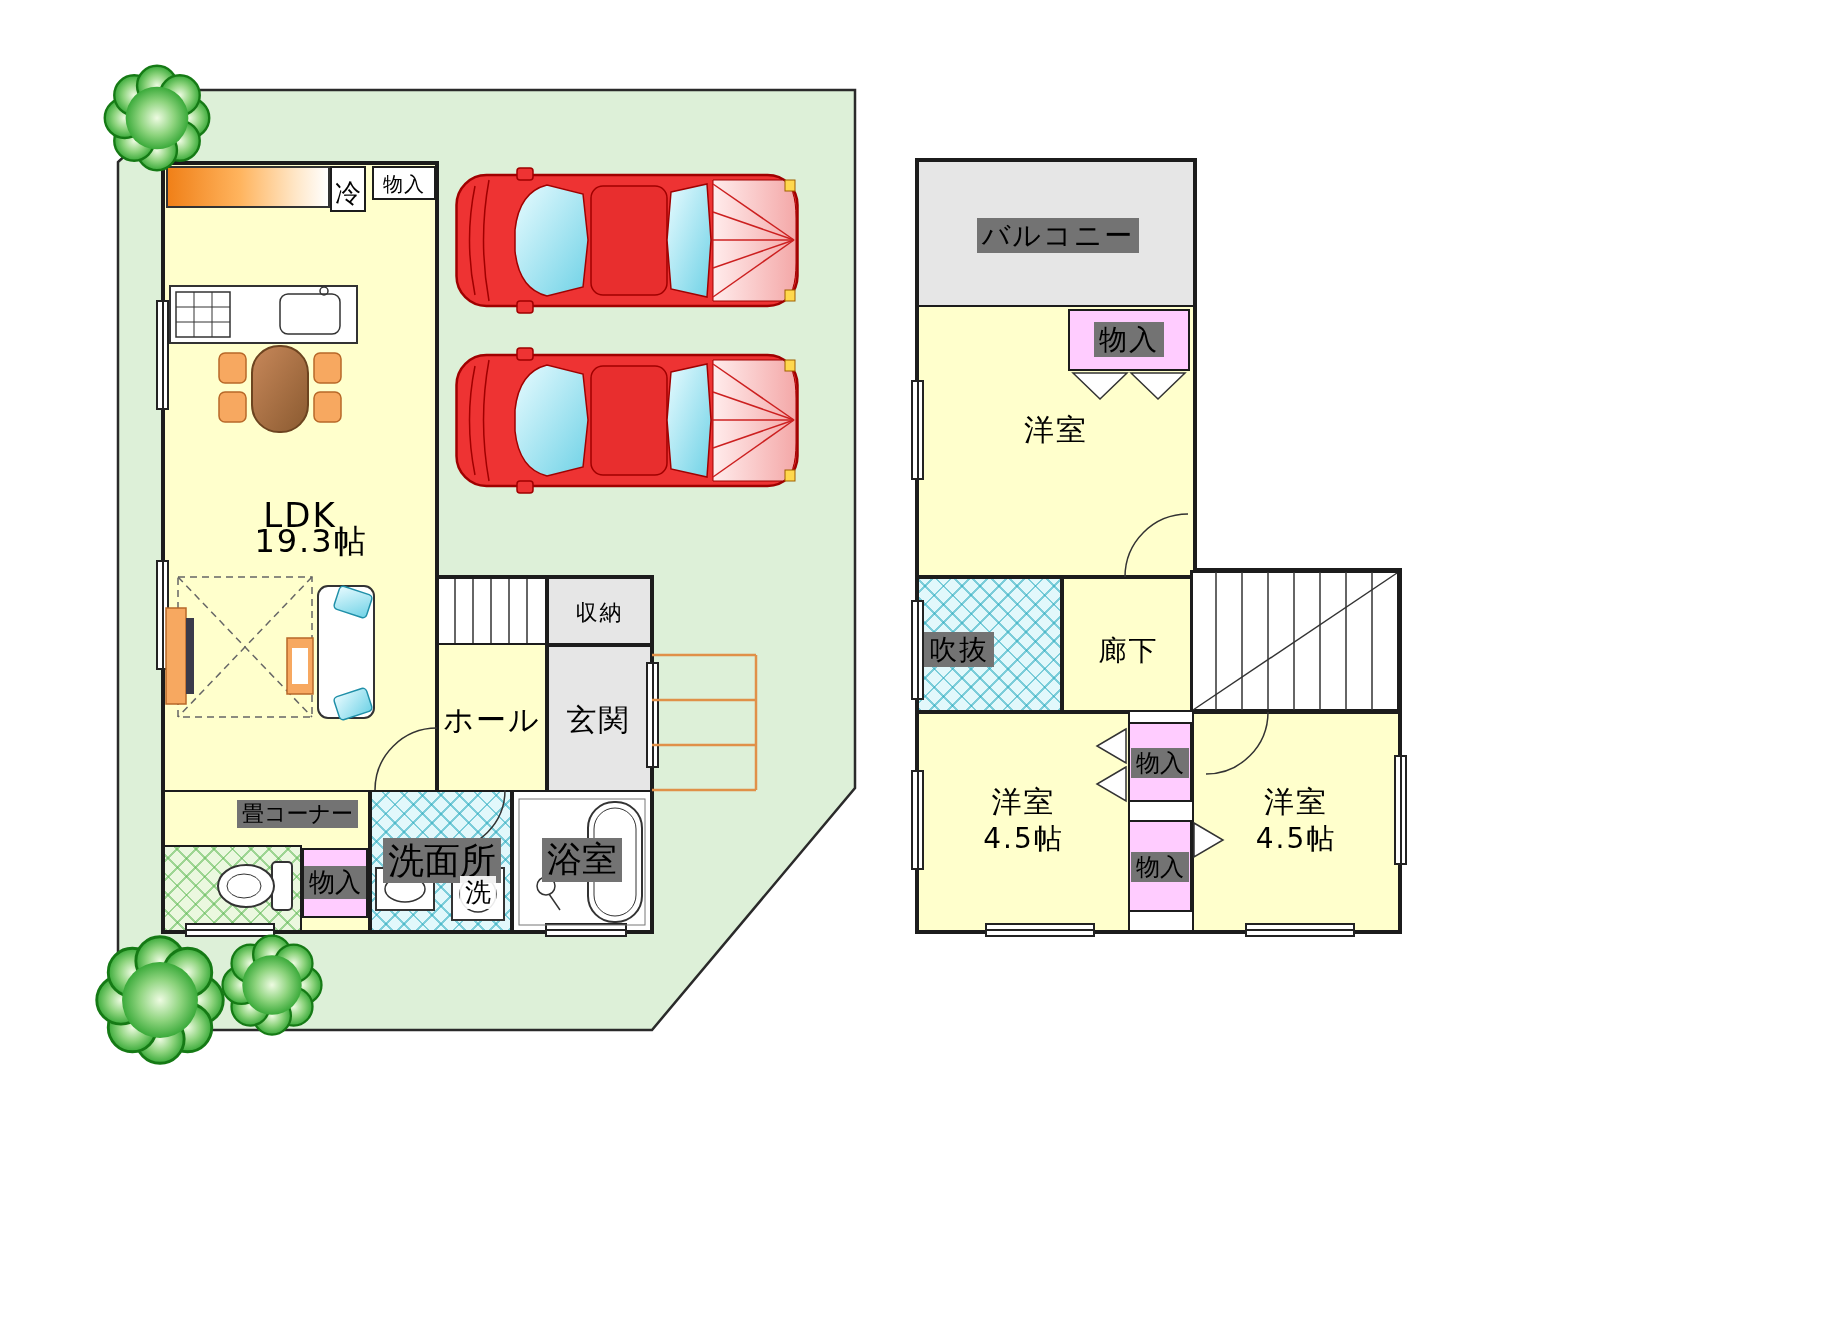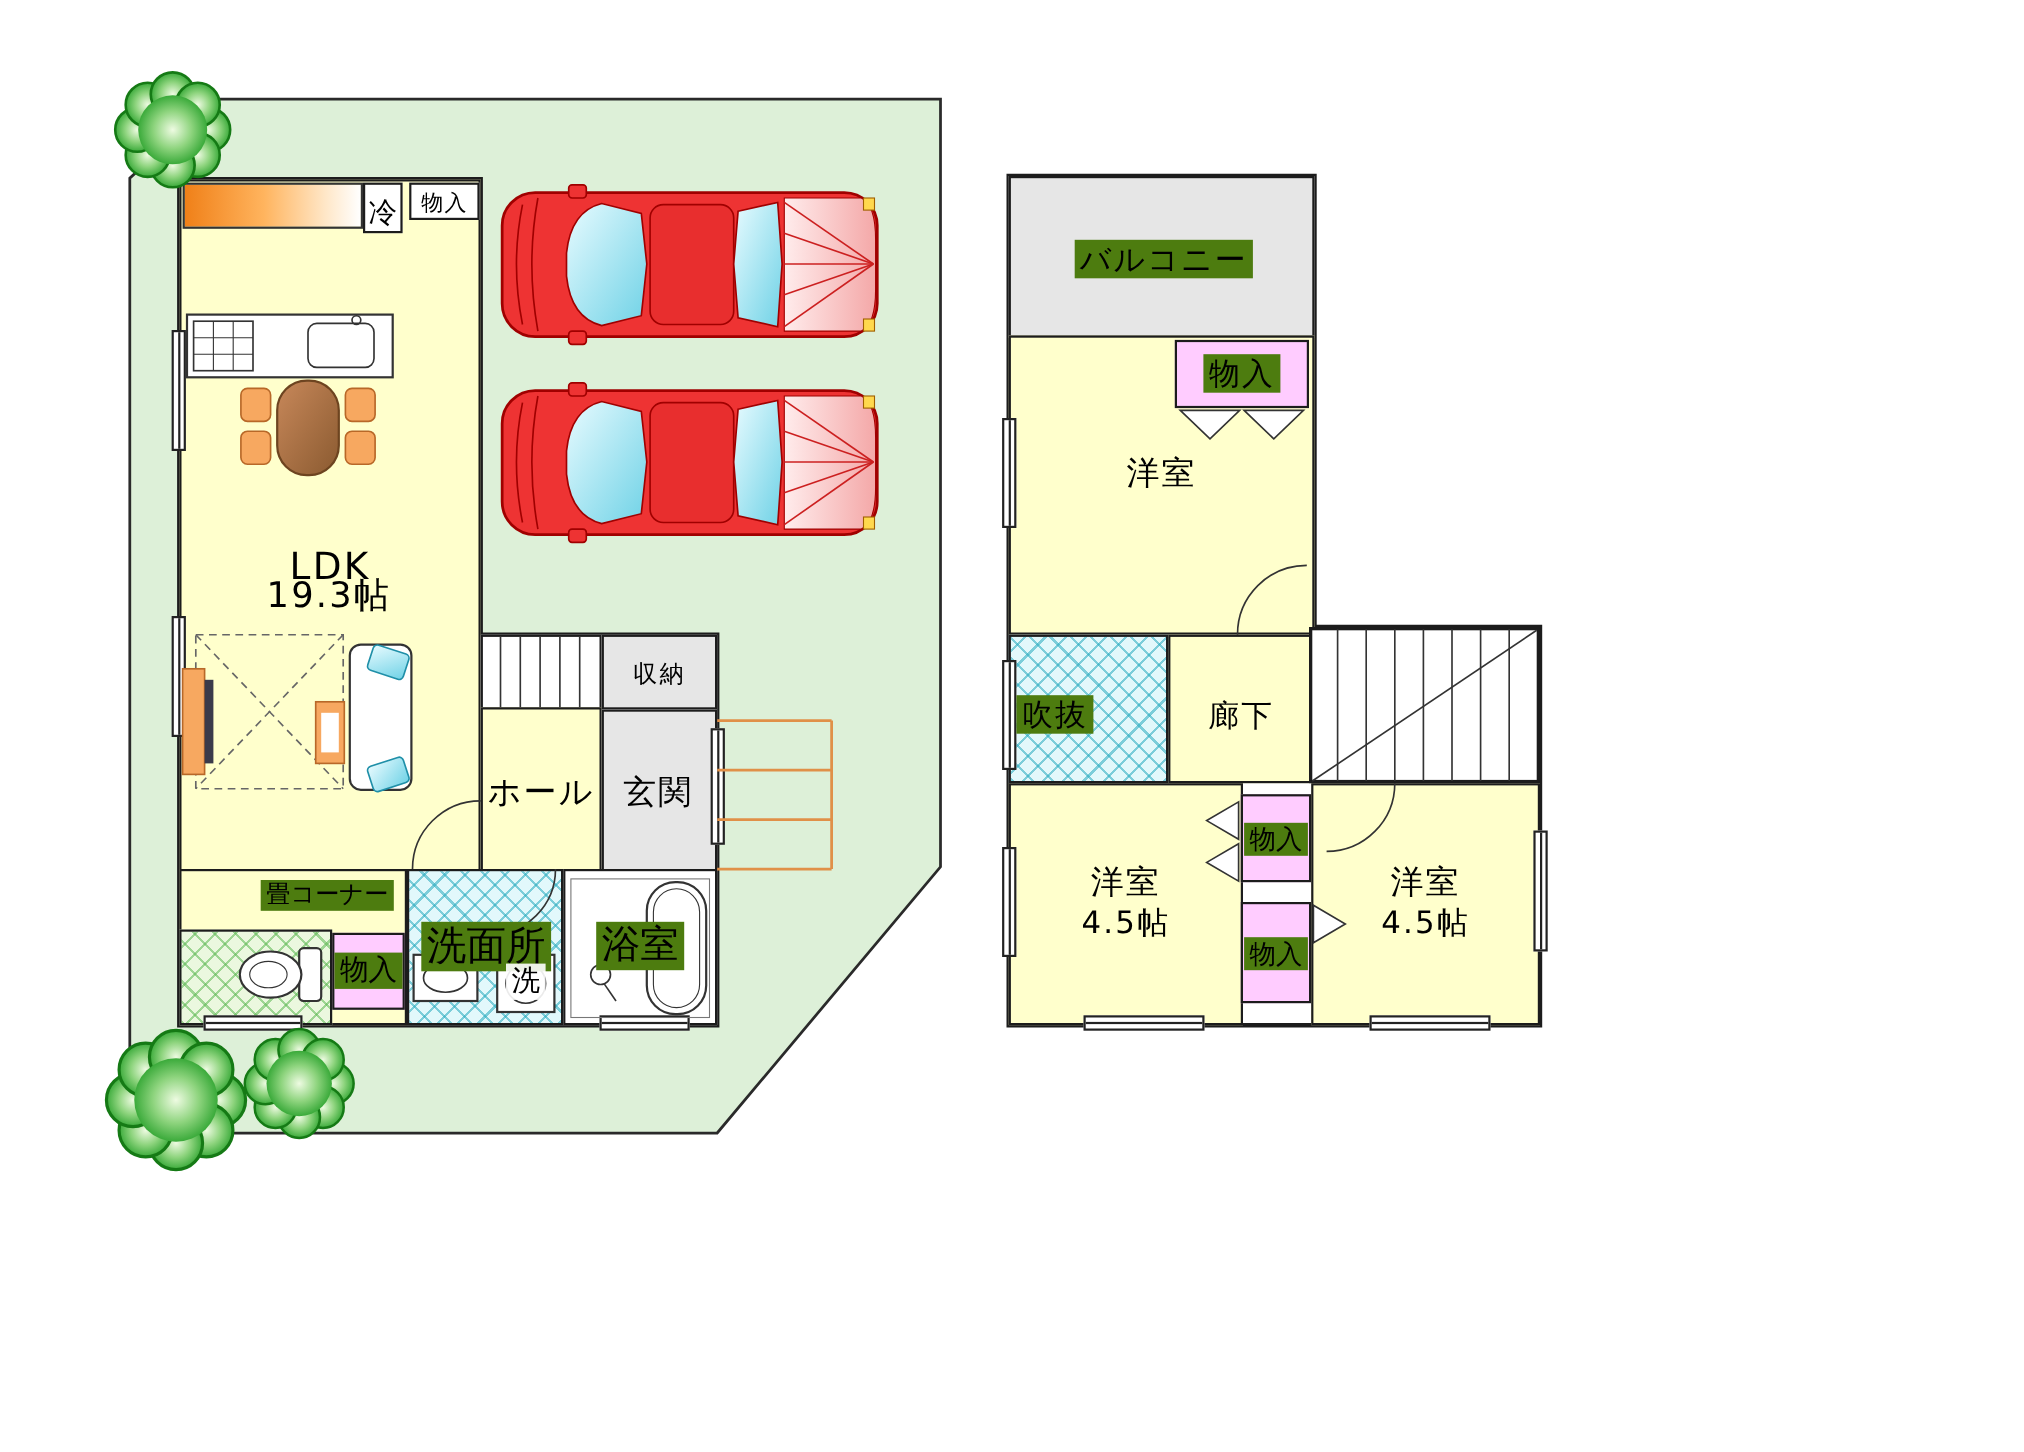--- a/index.html
+++ b/index.html
@@ -18,21 +18,21 @@
   .hatch-green{background-color:#ebf8df;
     background-image:
       repeating-linear-gradient(45deg, rgba(95,185,85,.55) 0 2px, transparent 2px 13px),
       repeating-linear-gradient(-45deg, rgba(95,185,85,.55) 0 2px, transparent 2px 13px);}
   .counter{position:absolute;box-sizing:border-box;border:2px solid #333;
     background:linear-gradient(to right,#f08018,#ffb45e 45%,#ffe7c8 80%,#ffffff);}
   .win{position:absolute;background:#fff;border:2px solid #222;box-sizing:border-box;}
   .win-v::after{content:"";position:absolute;left:50%;top:0;bottom:0;width:2px;margin-left:-1px;background:#222;}
   .win-h::after{content:"";position:absolute;top:50%;left:0;right:0;height:2px;margin-top:-1px;background:#222;}
   .lbl{position:absolute;text-align:center;color:#000;white-space:nowrap;letter-spacing:2px;}
-  .plate{display:inline-block;background:#4d7c0f;padding:0 5px;line-height:1.25;}
+  .plate{display:inline-block;background:#737373;padding:0 5px;line-height:1.25;}
 </style>
 </head>
 <body>
 
 <div class="canvas">
 
   <svg class="layer" width="1840" height="1320">
     <polygon points="196,90 855,90 855,788 652,1030 118,1030 118,162" fill="#ddf0d8" stroke="#2a2a2a" stroke-width="2.5"></polygon>
     <polygon points="163,163 437,163 437,577 652,577 652,932 163,932" fill="#ffffff" stroke="#1c1c1c" stroke-width="4"></polygon>
     <polygon points="917,160 1195,160 1195,570 1400,570 1400,932 917,932" fill="#ffffff" stroke="#1c1c1c" stroke-width="4"></polygon>
@@ -244,21 +244,21 @@
     </g>
 
     <use href="#tree" transform="translate(157,118) scale(0.95)"></use>
     <use href="#tree" transform="translate(160,1000) scale(1.15)"></use>
     <use href="#tree" transform="translate(272,985) scale(0.9)"></use>
   </svg>
 
   <div class="lbl" style="left:330px;top:176px;width:36px;font-size:26px;letter-spacing:0;"><span>冷</span></div>
   <div class="lbl" style="left:372px;top:171px;width:64px;font-size:20px;letter-spacing:1px;"><span>物入</span></div>
   <div class="lbl" style="left:163px;top:495px;width:274px;font-size:34px;"><span>LDK</span></div>
-  <div class="lbl" style="left:162px;top:520px;width:274px;font-size:32px;"><span>19.3帖</span></div>
+  <div class="lbl" style="left:174px;top:520px;width:274px;font-size:32px;"><span>19.3帖</span></div>
   <div class="lbl" style="left:437px;top:700px;width:110px;font-size:30px;"><span>ホール</span></div>
   <div class="lbl" style="left:546px;top:700px;width:105px;font-size:30px;"><span>玄関</span></div>
   <div class="lbl" style="left:547px;top:598px;width:105px;font-size:22px;"><span>収納</span></div>
   <div class="lbl" style="left:237px;top:800px;width:118px;font-size:22px;letter-spacing:0;"><span class="plate">畳コーナー</span></div>
   <div class="lbl" style="left:302px;top:866px;width:66px;font-size:26px;letter-spacing:0;"><span class="plate">物入</span></div>
   <div class="lbl" style="left:383px;top:838px;width:116px;font-size:36px;letter-spacing:0;"><span class="plate">洗面所</span></div>
   <div class="lbl" style="left:456px;top:876px;width:44px;font-size:26px;letter-spacing:0;"><span class="plate" style="background:rgba(255,255,255,.9);">洗</span></div>
   <div class="lbl" style="left:537px;top:838px;width:90px;font-size:35px;letter-spacing:0;"><span class="plate">浴室</span></div>
 
   <div class="lbl" style="left:976px;top:218px;width:164px;font-size:28px;"><span class="plate">バルコニー</span></div>

